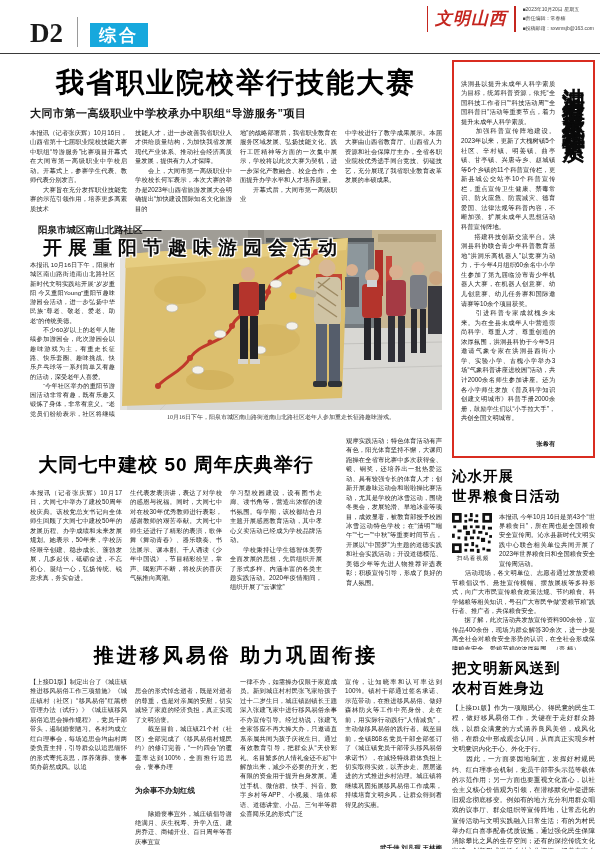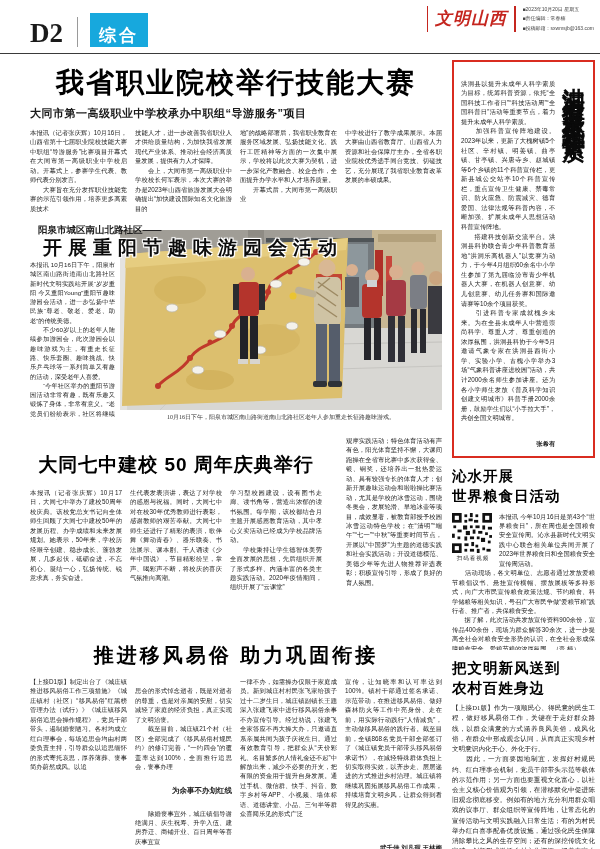--- a/index.html
+++ b/index.html
@@ -6,21 +6,21 @@
   html,body { background:#e9e9e9; }
   .page {
     position:relative; width:600px; height:849px; margin:0 auto;
     background:#ffffff; overflow:hidden;
     font-family:"Liberation Sans","DejaVu Sans",sans-serif; color:#1a1a1a;
   }
   
   .header { display:flex; align-items:flex-end; padding:14px 6px 6px 30px; border-bottom:1.5px solid #3a3a3a; height:54px; }
   .pageno { font-family:"Liberation Serif","DejaVu Serif",serif; font-weight:900; font-size:27px; line-height:1; }
   .hdiv { width:1px; height:30px; background:#9a9a9a; margin:0 12px 0 14px; }
-  .badge { background:#17a8dd; color:#fff; font-weight:900; font-size:17px; letter-spacing:3px; padding:14px 9px 3px; line-height:1; }
+  .badge { background:#17a8dd; color:#fff; font-weight:900; font-size:17px; letter-spacing:3px; padding:4px 9px 3px; line-height:1; }
   .hspace { flex:1; }
   .masthead { display:flex; align-items:center; gap:7px; margin-bottom:14px; }
   .mbar { width:1.5px; height:26px; background:#c5261f; }
   .mname { color:#c5261f; font-family:"Liberation Serif","DejaVu Serif",serif; font-style:italic; font-weight:900; font-size:17px; letter-spacing:1px; white-space:nowrap; }
   .minfo { font-size:5px; line-height:1.9; color:#444; white-space:nowrap; }
   
   .content { display:flex; gap:10px; padding:6px 5px 0 30px; }
   .main { width:412px; }
   .side { flex:1; min-width:0; }
   
@@ -43,21 +43,21 @@
   
   .datong { display:flex; gap:24px; margin-top:10px; height:198px; }
   .datong-left { width:304px; display:flex; flex-direction:column; }
   .dt-title { font-size:19px; font-weight:900; text-align:center; letter-spacing:1px; margin:16px 0 10px; color:#000; }
   .datong-left .cols { flex:1; overflow:hidden; }
   .col4tall { width:96px; flex:none; height:100%; }
   
   .yifeng { margin-top:8px; }
   .yf-title { font-size:20px; font-weight:900; text-align:center; letter-spacing:3px; margin:5px 0 8px; color:#000; }
   .yifeng .cols { height:176px; }
-  .subhead { font-weight:800; font-size:7.5px; text-align:right; margin:4px 0 3px; white-space:nowrap; }
+  .subhead { font-weight:800; font-size:7.5px; text-align:left; margin:4px 0 3px; white-space:nowrap; }
   .colflex { display:flex; flex-direction:column; }
   .colflex .grow { flex:1; overflow:hidden; white-space:pre-line; }
   .authors { text-align:right; font-weight:800; font-size:6.5px; margin-top:2px; white-space:nowrap; }
   
   .hongdong { border:2.5px solid #d92c20; height:398px; padding:7px 5px 7px 7px; display:flex; }
   .hd-body { flex:1; font-size:6.3px; line-height:1.52; text-align:justify; white-space:pre-line; overflow:hidden; position:relative; color:#222; }
   .hd-author { position:absolute; bottom:0; right:0; font-weight:800; background:#fff; padding-left:5px; font-size:6.3px; }
   .vtitle { writing-mode:vertical-rl; text-orientation:upright; font-size:23px; font-weight:900; line-height:1.25; letter-spacing:4px; margin-left:4px; color:#0a0a0a; }
   
   .qinshui { margin-top:8px; }

